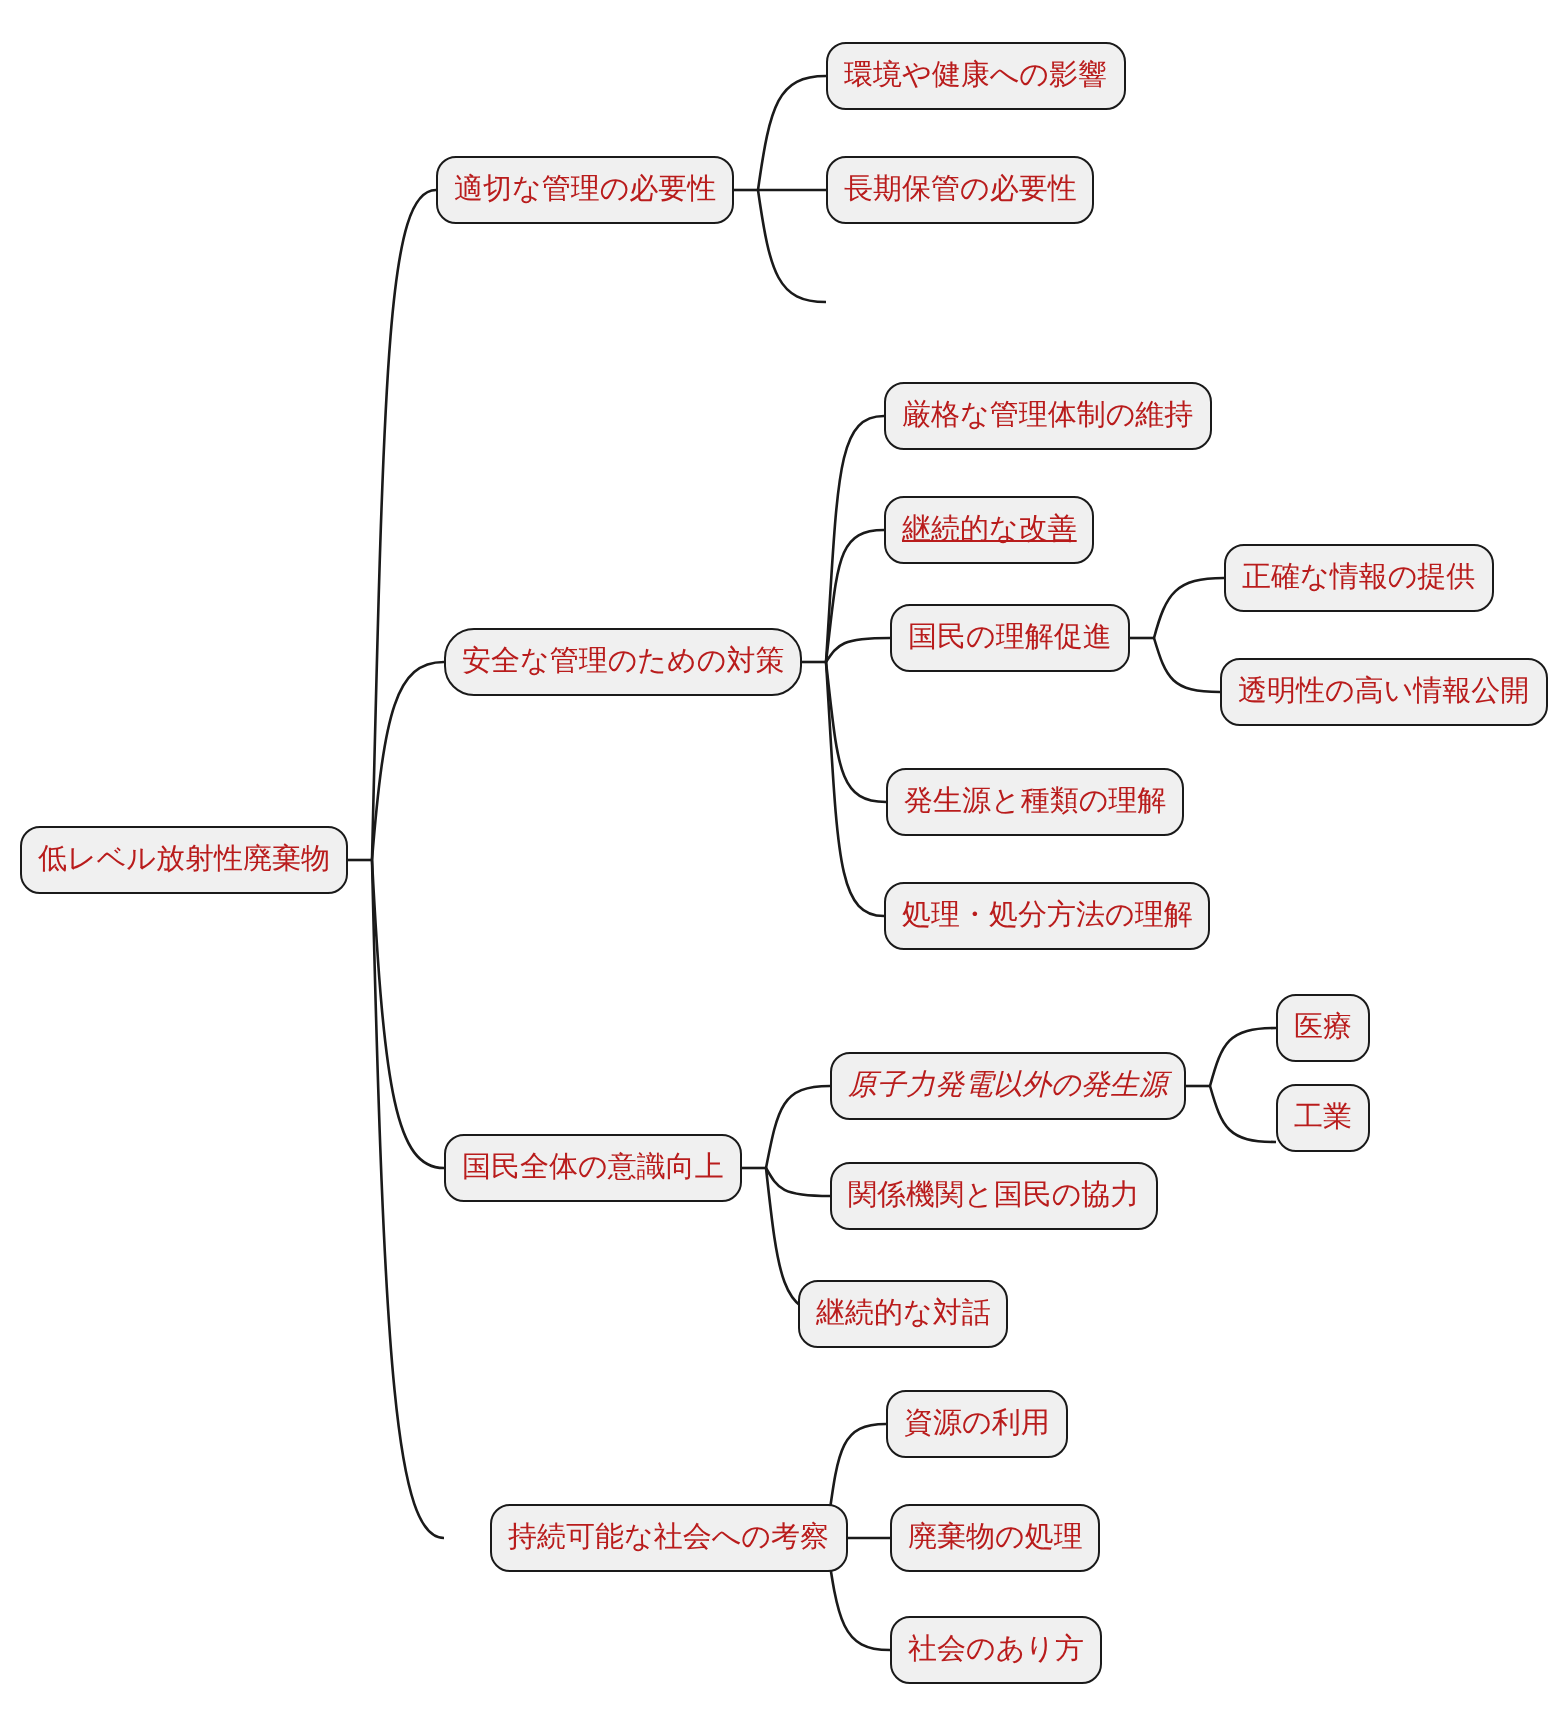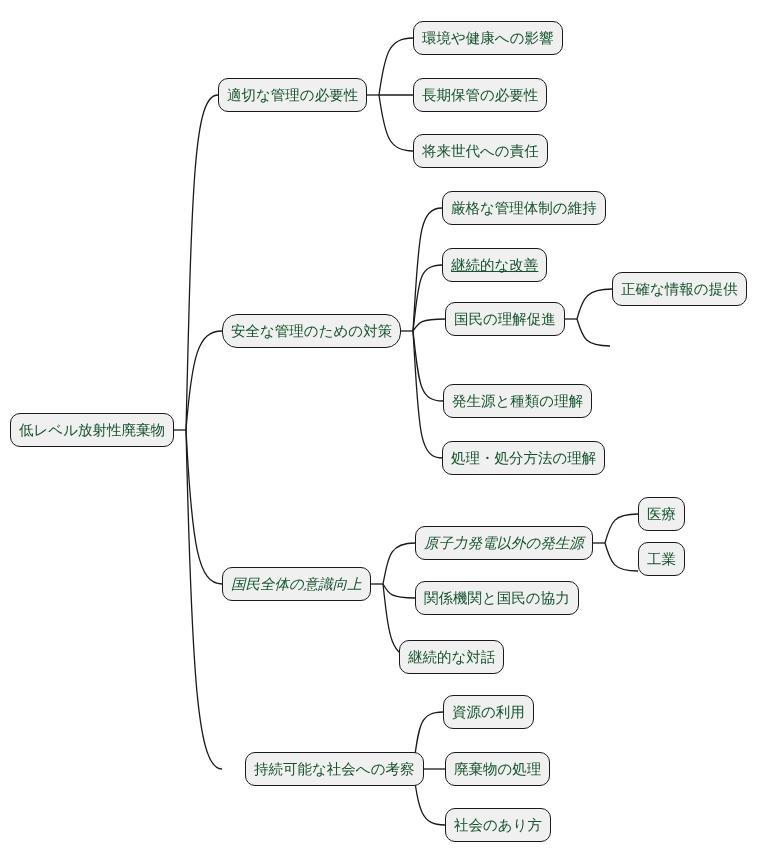--- a/index.html
+++ b/index.html
@@ -23,21 +23,21 @@
   .node {
     position: absolute;
     transform: translateY(-50%);
     box-sizing: border-box;
     background: #f0f0f0;
     border: 1.5px solid #1a1a1a;
     border-radius: 10px;
     padding: 8px 8px;
     font-size: 14.5px;
     line-height: 16px;
-    color: #14532d;
+    color: #b91c1c;
     white-space: nowrap;
     text-align: center;
   }
 </style>
 </head>
 <body>
 
 <div class="mindmap" id="mindmap" style="background: rgb(255, 255, 255);">
   <svg class="edges" id="edges" width="782" height="865">
       <path d="M 174 430 L 186 430" fill="none" stroke="#1a1a1a" stroke-width="1.3"></path>
@@ -68,29 +68,29 @@
       <path d="M 401 769 L 413 769" fill="none" stroke="#1a1a1a" stroke-width="1.3"></path>
       <path d="M 413 769 C 419 726.25, 419 712, 443 712" fill="none" stroke="#1a1a1a" stroke-width="1.3"></path>
       <path d="M 413 769 C 419 769, 421 769, 445 769" fill="none" stroke="#1a1a1a" stroke-width="1.3"></path>
       <path d="M 413 769 C 419 811, 421 825, 445 825" fill="none" stroke="#1a1a1a" stroke-width="1.3"></path>
     </svg>
 
 <div class="node" style="left: 10px; top: 430px; background: rgb(240, 240, 240); border-color: rgb(26, 26, 26);">低レベル放射性廃棄物</div>
     <div class="node" style="left: 218px; top: 95px; background: rgb(240, 240, 240); border-color: rgb(26, 26, 26);">適切な管理の必要性</div>
     <div class="node" style="left: 413px; top: 38px; background: rgb(240, 240, 240); border-color: rgb(26, 26, 26);">環境や健康への影響</div>
     <div class="node" style="left: 413px; top: 95px; background: rgb(240, 240, 240); border-color: rgb(26, 26, 26);">長期保管の必要性</div>
-    <div class="node" style="left: 413px; top: 151px; background: rgb(240, 240, 240); border-color: rgb(26, 26, 26);">将来世代への責任</div>
     <div class="node" style="left: 222px; top: 331px; background: rgb(240, 240, 240); border-color: rgb(26, 26, 26); border-radius: 15px;">安全な管理のための対策</div>
     <div class="node" style="left: 442px; top: 208px; background: rgb(240, 240, 240); border-color: rgb(26, 26, 26);">厳格な管理体制の維持</div>
     <div class="node" style="left: 442px; top: 265px; background: rgb(240, 240, 240); border-color: rgb(26, 26, 26); text-decoration: underline;">継続的な改善</div>
     <div class="node" style="left: 445px; top: 319px; background: rgb(240, 240, 240); border-color: rgb(26, 26, 26);">国民の理解促進</div>
     <div class="node" style="left: 612px; top: 289px; background: rgb(240, 240, 240); border-color: rgb(26, 26, 26);">正確な情報の提供</div>
+    <div class="node" style="left: 610px; top: 346px; background: rgb(240, 240, 240); border-color: rgb(26, 26, 26);">透明性の高い情報公開</div>
     <div class="node" style="left: 443px; top: 401px; background: rgb(240, 240, 240); border-color: rgb(26, 26, 26);">発生源と種類の理解</div>
     <div class="node" style="left: 442px; top: 458px; background: rgb(240, 240, 240); border-color: rgb(26, 26, 26);">処理・処分方法の理解</div>
-    <div class="node" style="left: 222px; top: 584px; background: rgb(240, 240, 240); border-color: rgb(26, 26, 26); font-style: italic;">国民全体の意識向上</div>
+    <div class="node" style="left: 222px; top: 584px; background: rgb(240, 240, 240); border-color: rgb(26, 26, 26);">国民全体の意識向上</div>
     <div class="node" style="left: 415px; top: 543px; background: rgb(240, 240, 240); border-color: rgb(26, 26, 26); font-style: italic;">原子力発電以外の発生源</div>
     <div class="node" style="left: 638px; top: 514px; background: rgb(240, 240, 240); border-color: rgb(26, 26, 26); border-radius: 10px;">医療</div>
     <div class="node" style="left: 638px; top: 559px; background: rgb(240, 240, 240); border-color: rgb(26, 26, 26);">工業</div>
     <div class="node" style="left: 415px; top: 598px; background: rgb(240, 240, 240); border-color: rgb(26, 26, 26);">関係機関と国民の協力</div>
     <div class="node" style="left: 399px; top: 657px; background: rgb(240, 240, 240); border-color: rgb(26, 26, 26);">継続的な対話</div>
     <div class="node" style="left: 222px; top: 769px; background: rgb(240, 240, 240); border-color: rgb(26, 26, 26); margin-left: 23px;">持続可能な社会への考察</div>
     <div class="node" style="left: 443px; top: 712px; background: rgb(240, 240, 240); border-color: rgb(26, 26, 26);">資源の利用</div>
     <div class="node" style="left: 445px; top: 769px; background: rgb(240, 240, 240); border-color: rgb(26, 26, 26);">廃棄物の処理</div>
     <div class="node" style="left: 445px; top: 825px; background: rgb(240, 240, 240); border-color: rgb(26, 26, 26);">社会のあり方</div>
   </div>

